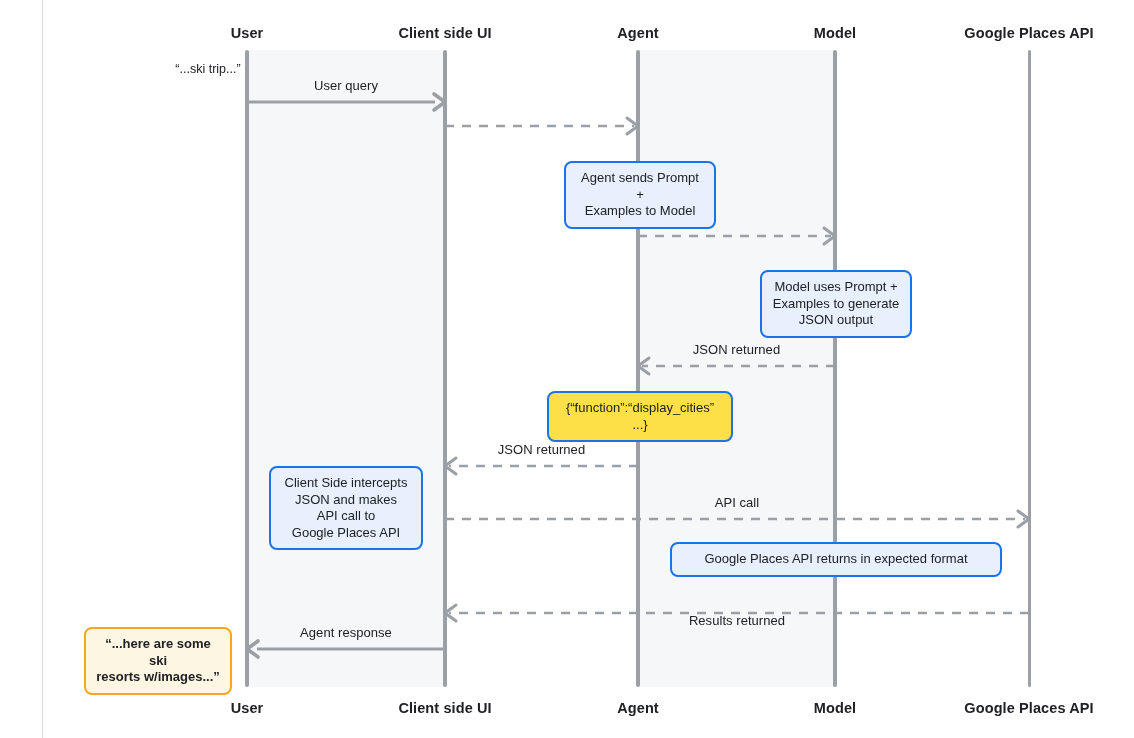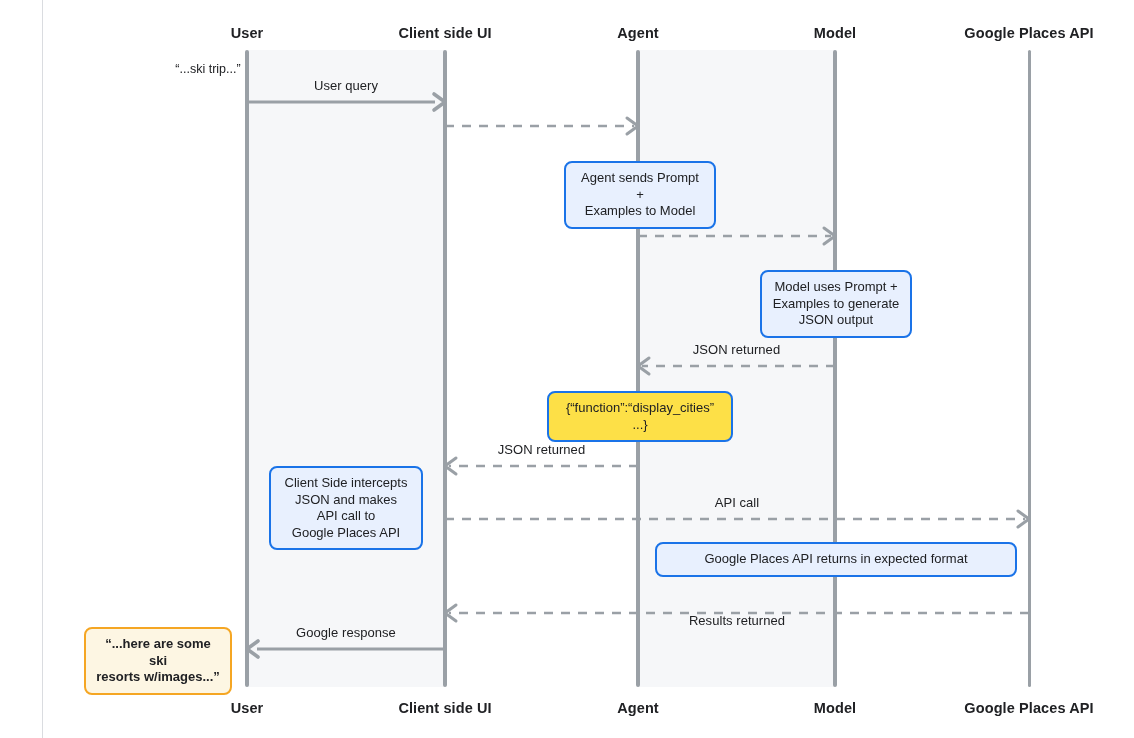--- a/index.html
+++ b/index.html
@@ -170,33 +170,33 @@
       <div class="footer-label" style="left: 835px; top: 700px; color: rgb(32, 33, 36);">Model</div>
       <div class="footer-label" style="left: 1029px; top: 700px; color: rgb(32, 33, 36);">Google Places API</div>
     </div>
 
   <div id="msg-label-layer">
       <div class="msg-label" style="left: 346px; top: 78px; color: rgb(32, 33, 36);">User query</div>
       <div class="msg-label" style="left: 736.5px; top: 342px; color: rgb(32, 33, 36);">JSON returned</div>
       <div class="msg-label" style="left: 541.5px; top: 442px; color: rgb(32, 33, 36);">JSON returned</div>
       <div class="msg-label" style="left: 737px; top: 495px; color: rgb(32, 33, 36);">API call</div>
       <div class="msg-label" style="left: 737px; top: 589px; color: rgb(32, 33, 36); margin-top: 24px;">Results returned</div>
-      <div class="msg-label" style="left: 346px; top: 625px; color: rgb(32, 33, 36);">Google response</div>
+      <div class="msg-label" style="left: 346px; top: 625px; color: rgb(32, 33, 36);">Agent response</div>
     </div>
 
   <div id="notes-layer">
       <div class="plain-note" style="left: 196px; top: 62px; color: rgb(32, 33, 36); margin-left: 12px;">“...ski trip...”</div>
       <div class="note blue" style="left: 640px; top: 161px; width: 152px; background: rgb(232, 240, 254); border-color: rgb(26, 115, 232); color: rgb(32, 33, 36);">Agent sends Prompt +
 Examples to Model</div>
       <div class="note blue" style="left: 836px; top: 270px; width: 152px; background: rgb(232, 240, 254); border-color: rgb(26, 115, 232); color: rgb(32, 33, 36); text-align: center;">Model uses Prompt +
 Examples to generate
 JSON output</div>
       <div class="note blue" style="left: 640px; top: 391px; width: 186px; background: #fde047; border-color: rgb(26, 115, 232); color: rgb(32, 33, 36);">{“function”:“display_cities” ...}</div>
       <div class="note blue" style="left: 346px; top: 454px; width: 154px; background: rgb(232, 240, 254); border-color: rgb(26, 115, 232); color: rgb(32, 33, 36); margin-top: 12px;">Client Side intercepts
 JSON and makes
 API call to
 Google Places API</div>
-      <div class="note blue" style="left: 836px; top: 542px; width: 362px; background: rgb(232, 240, 254); border-color: rgb(26, 115, 232); color: rgb(32, 33, 36);">Google Places API returns in expected format</div>
+      <div class="note blue" style="left: 836px; top: 542px; width: 332px; background: rgb(232, 240, 254); border-color: rgb(26, 115, 232); color: rgb(32, 33, 36);">Google Places API returns in expected format</div>
       <div class="note orange" style="left: 158px; top: 627px; width: 148px; background: rgb(253, 246, 227); border-color: rgb(245, 166, 35); color: rgb(32, 33, 36); font-weight: bold;">“...here are some ski
 resorts w/images...”</div>
     </div>
 
 </div>
 
 </body></html>

